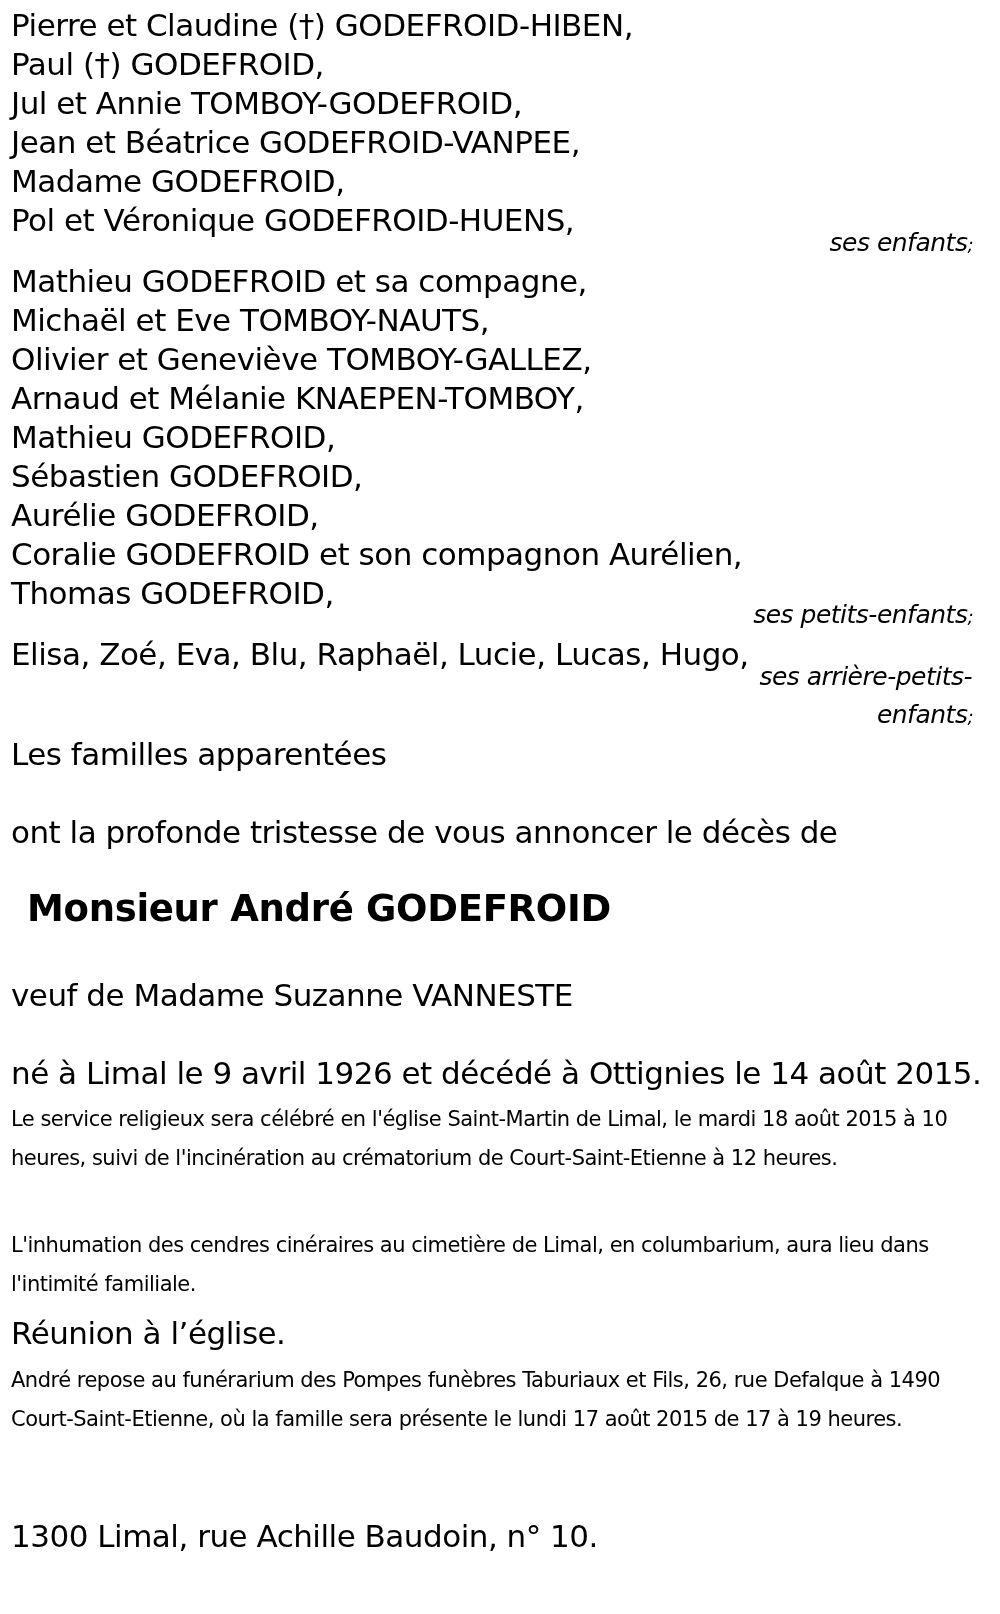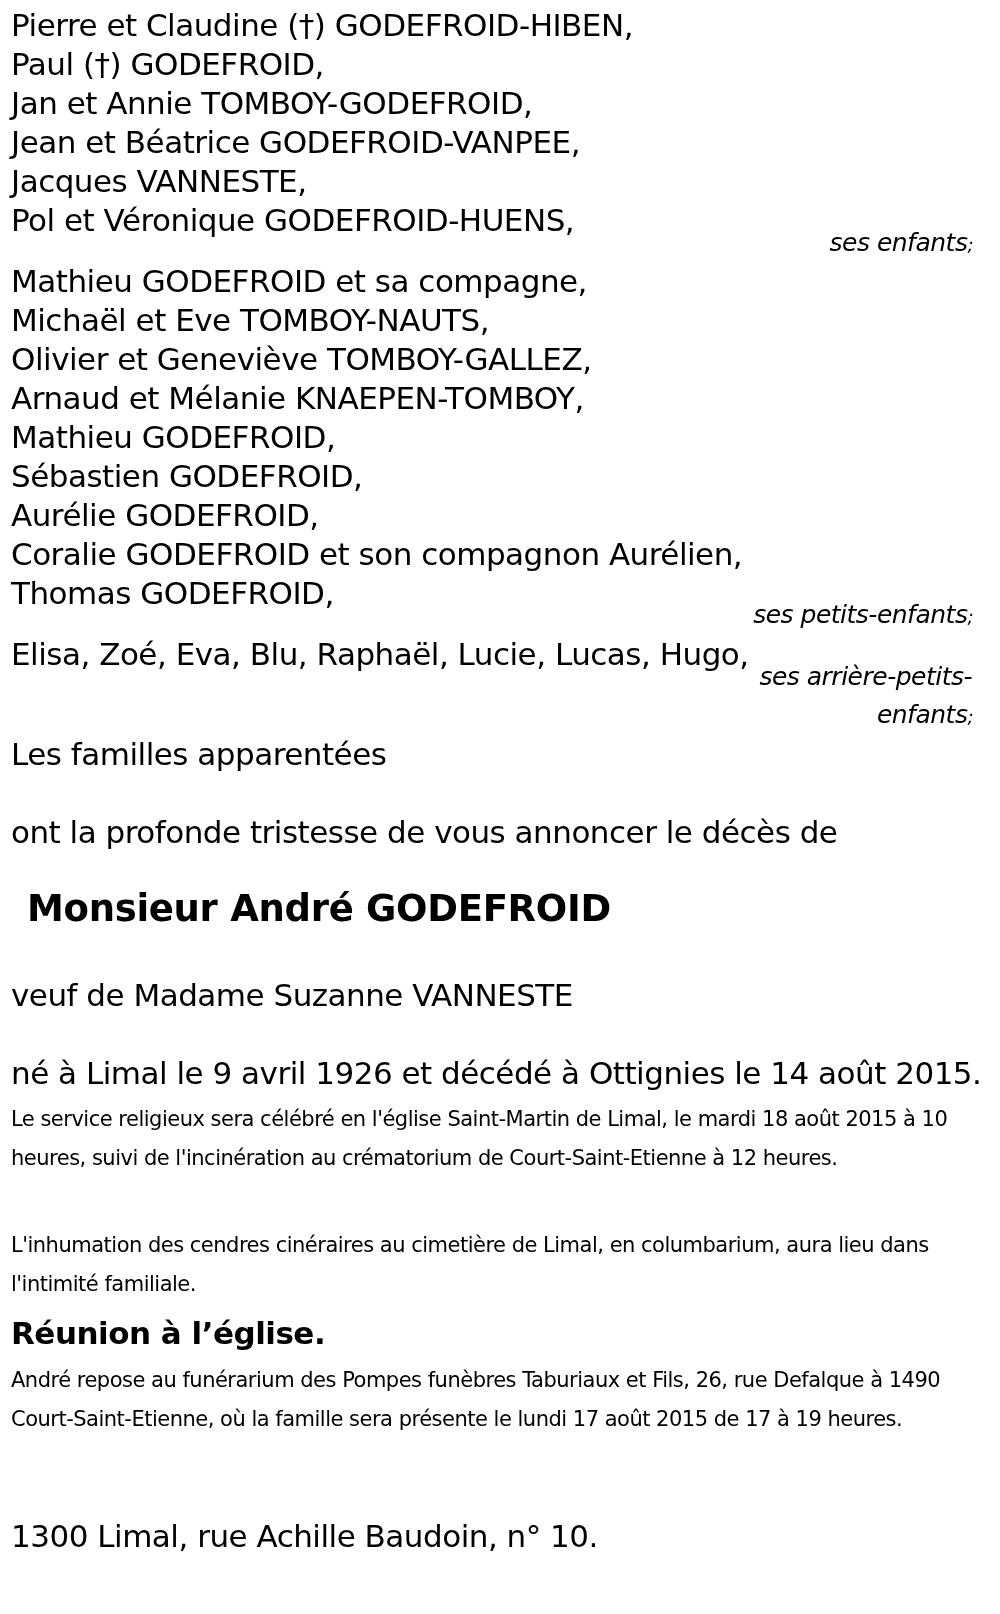--- a/index.html
+++ b/index.html
@@ -49,33 +49,33 @@
       white-space: nowrap;
       letter-spacing: -0.3px;
     }
     .para {
       position: absolute;
       left: 0;
       width: 975px;
       line-height: 39px;
       font-size: 21px;
     }
-    .bold { font-weight: bold; }
+    .bold { font-weight: normal; }
   </style>
 </head>
 <body>
 
 <div class="page">
 
   <div>
     <div class="line" style="top:10px">Pierre et Claudine (†) GODEFROID-HIBEN,</div>
     <div class="line" style="top:49px">Paul (†) GODEFROID,</div>
-    <div class="line" style="top:88px">Jan et Annie TOMBOY-GODEFROID,</div>
+    <div class="line" style="top:88px">Jul et Annie TOMBOY-GODEFROID,</div>
     <div class="line" style="top:127px">Jean et Béatrice GODEFROID-VANPEE,</div>
-    <div class="line" style="top:166px">Jacques VANNESTE,</div>
+    <div class="line" style="top:166px">Madame GODEFROID,</div>
     <div class="line" style="top:205px">Pol et Véronique GODEFROID-HUENS,</div>
   </div>
   <div class="role" style="top:228px"><span>ses enfants</span><span class="semi">;</span></div>
 
   <div>
     <div class="line" style="top:266px">Mathieu GODEFROID et sa compagne,</div>
     <div class="line" style="top:305px">Michaël et Eve TOMBOY-NAUTS,</div>
     <div class="line" style="top:344px">Olivier et Geneviève TOMBOY-GALLEZ,</div>
     <div class="line" style="top:383px">Arnaud et Mélanie KNAEPEN-TOMBOY,</div>
     <div class="line" style="top:422px">Mathieu GODEFROID,</div>

